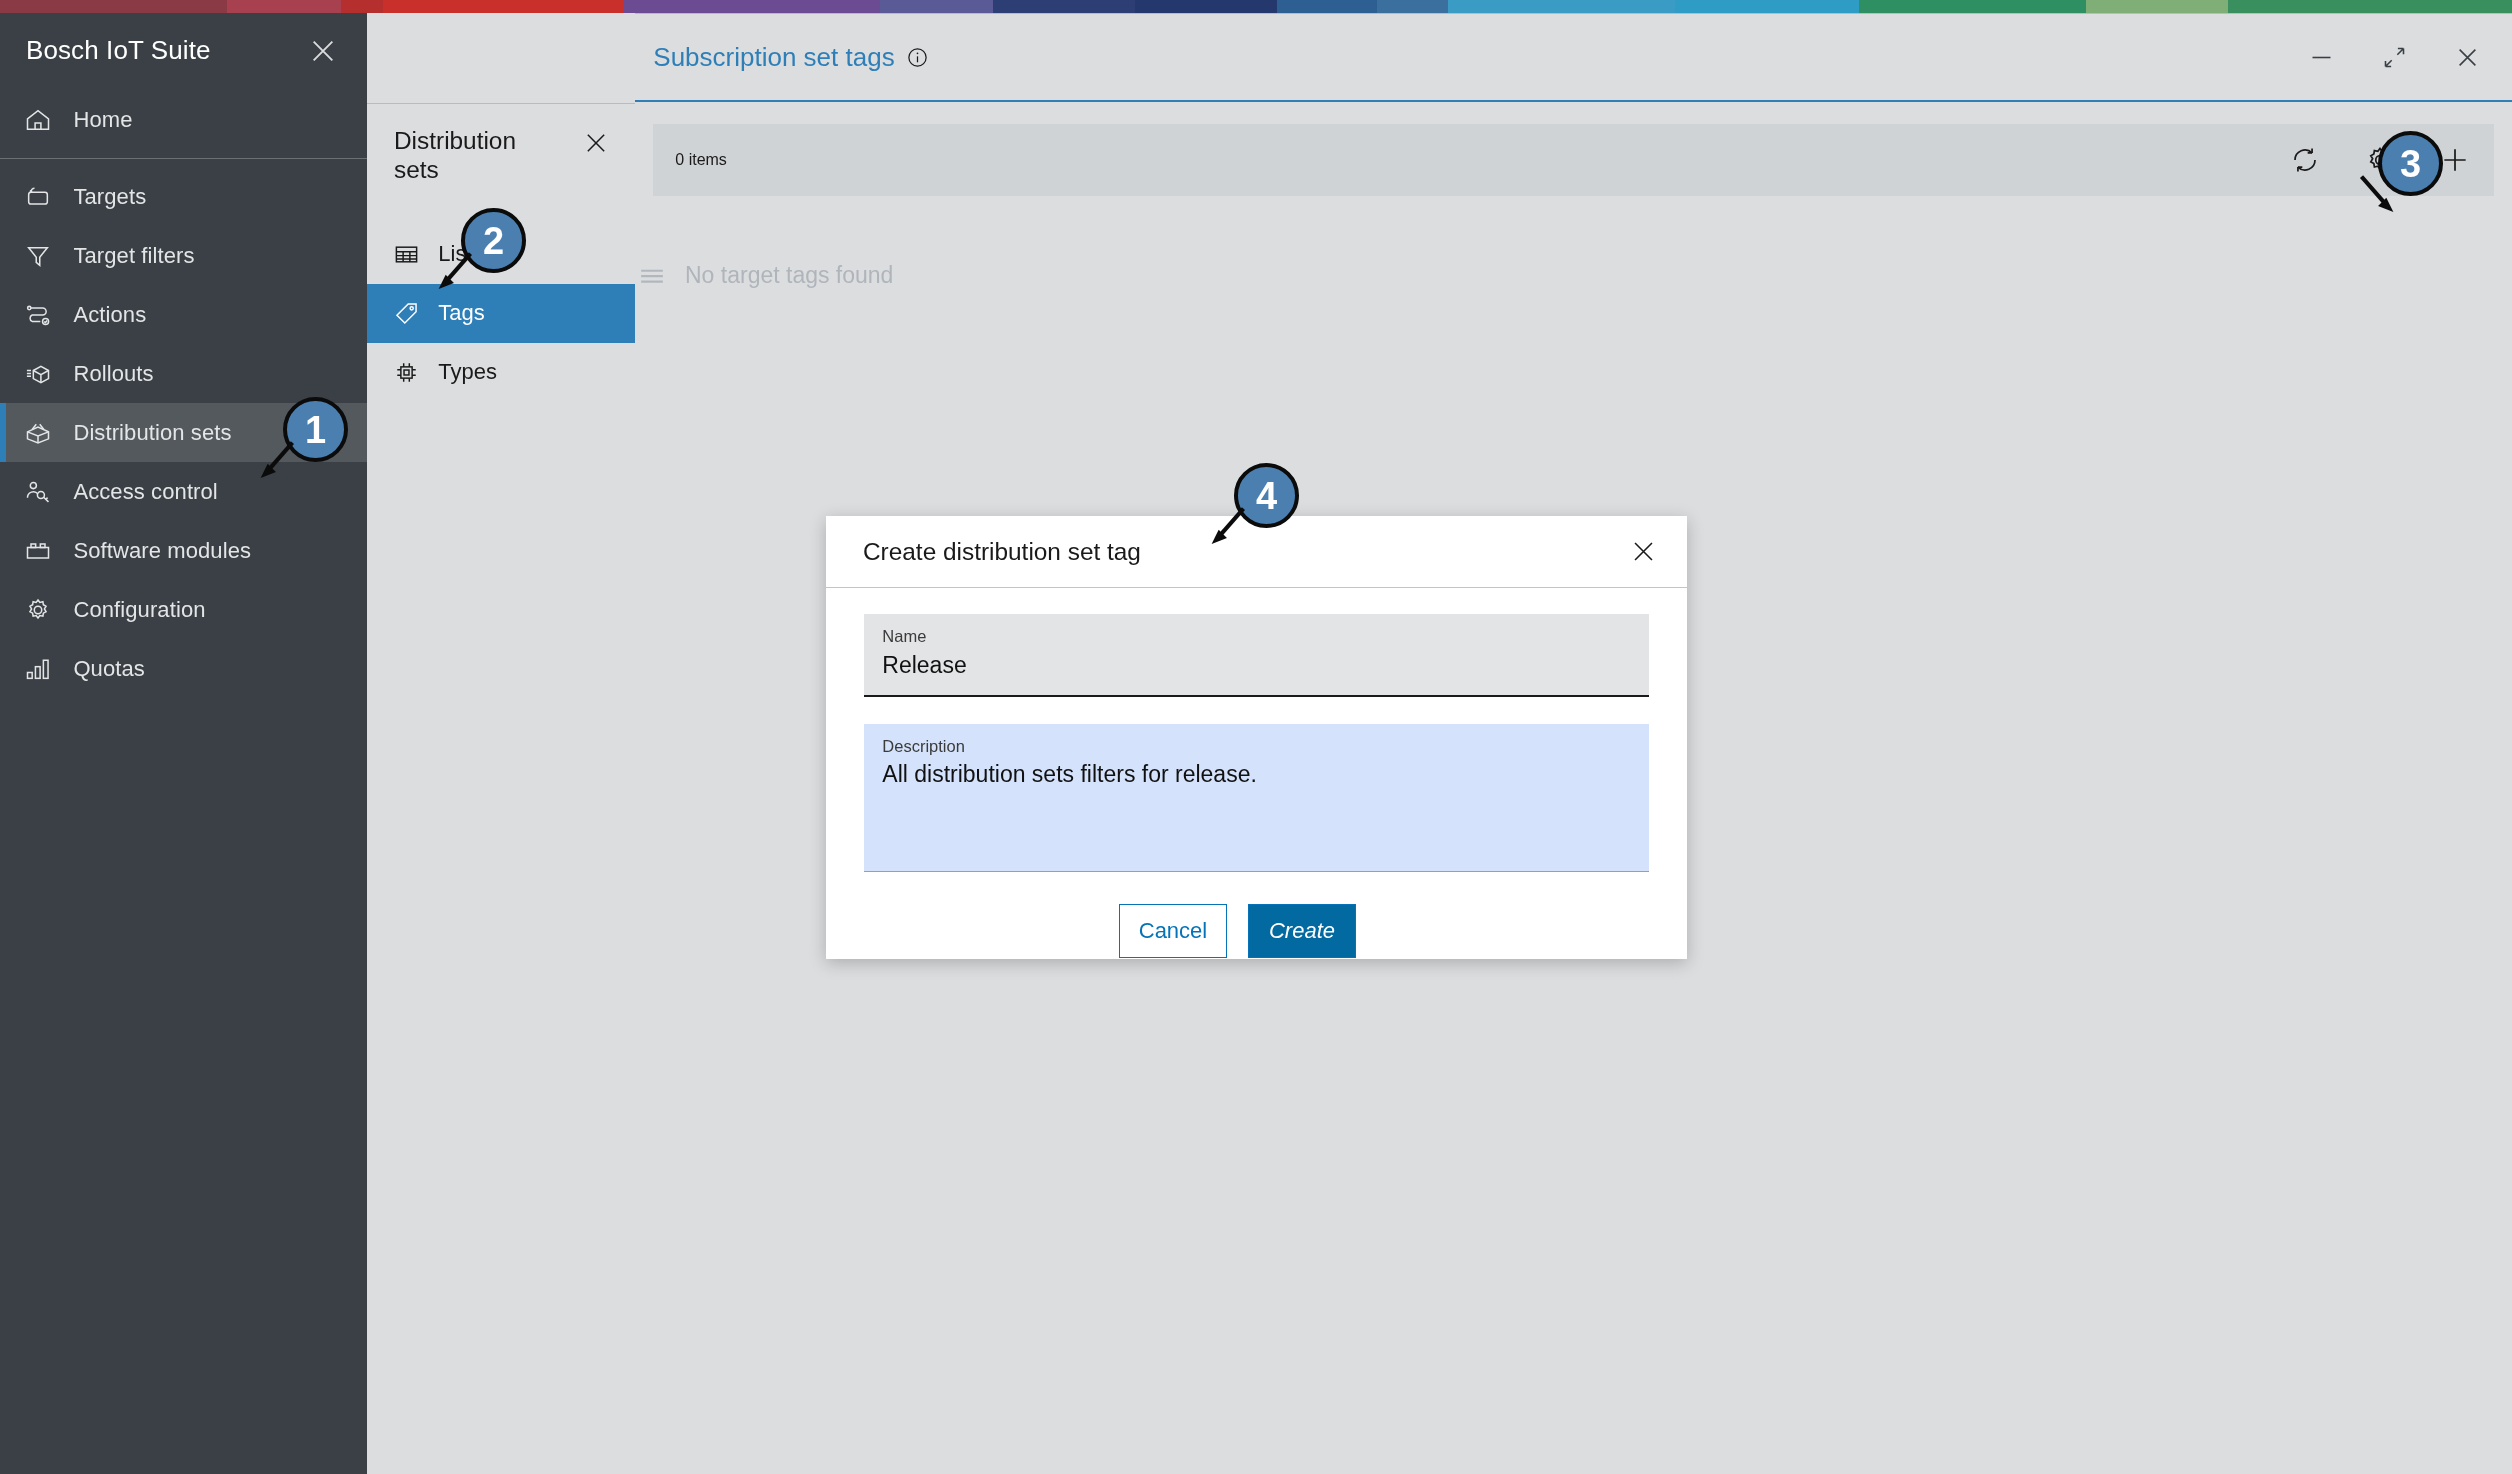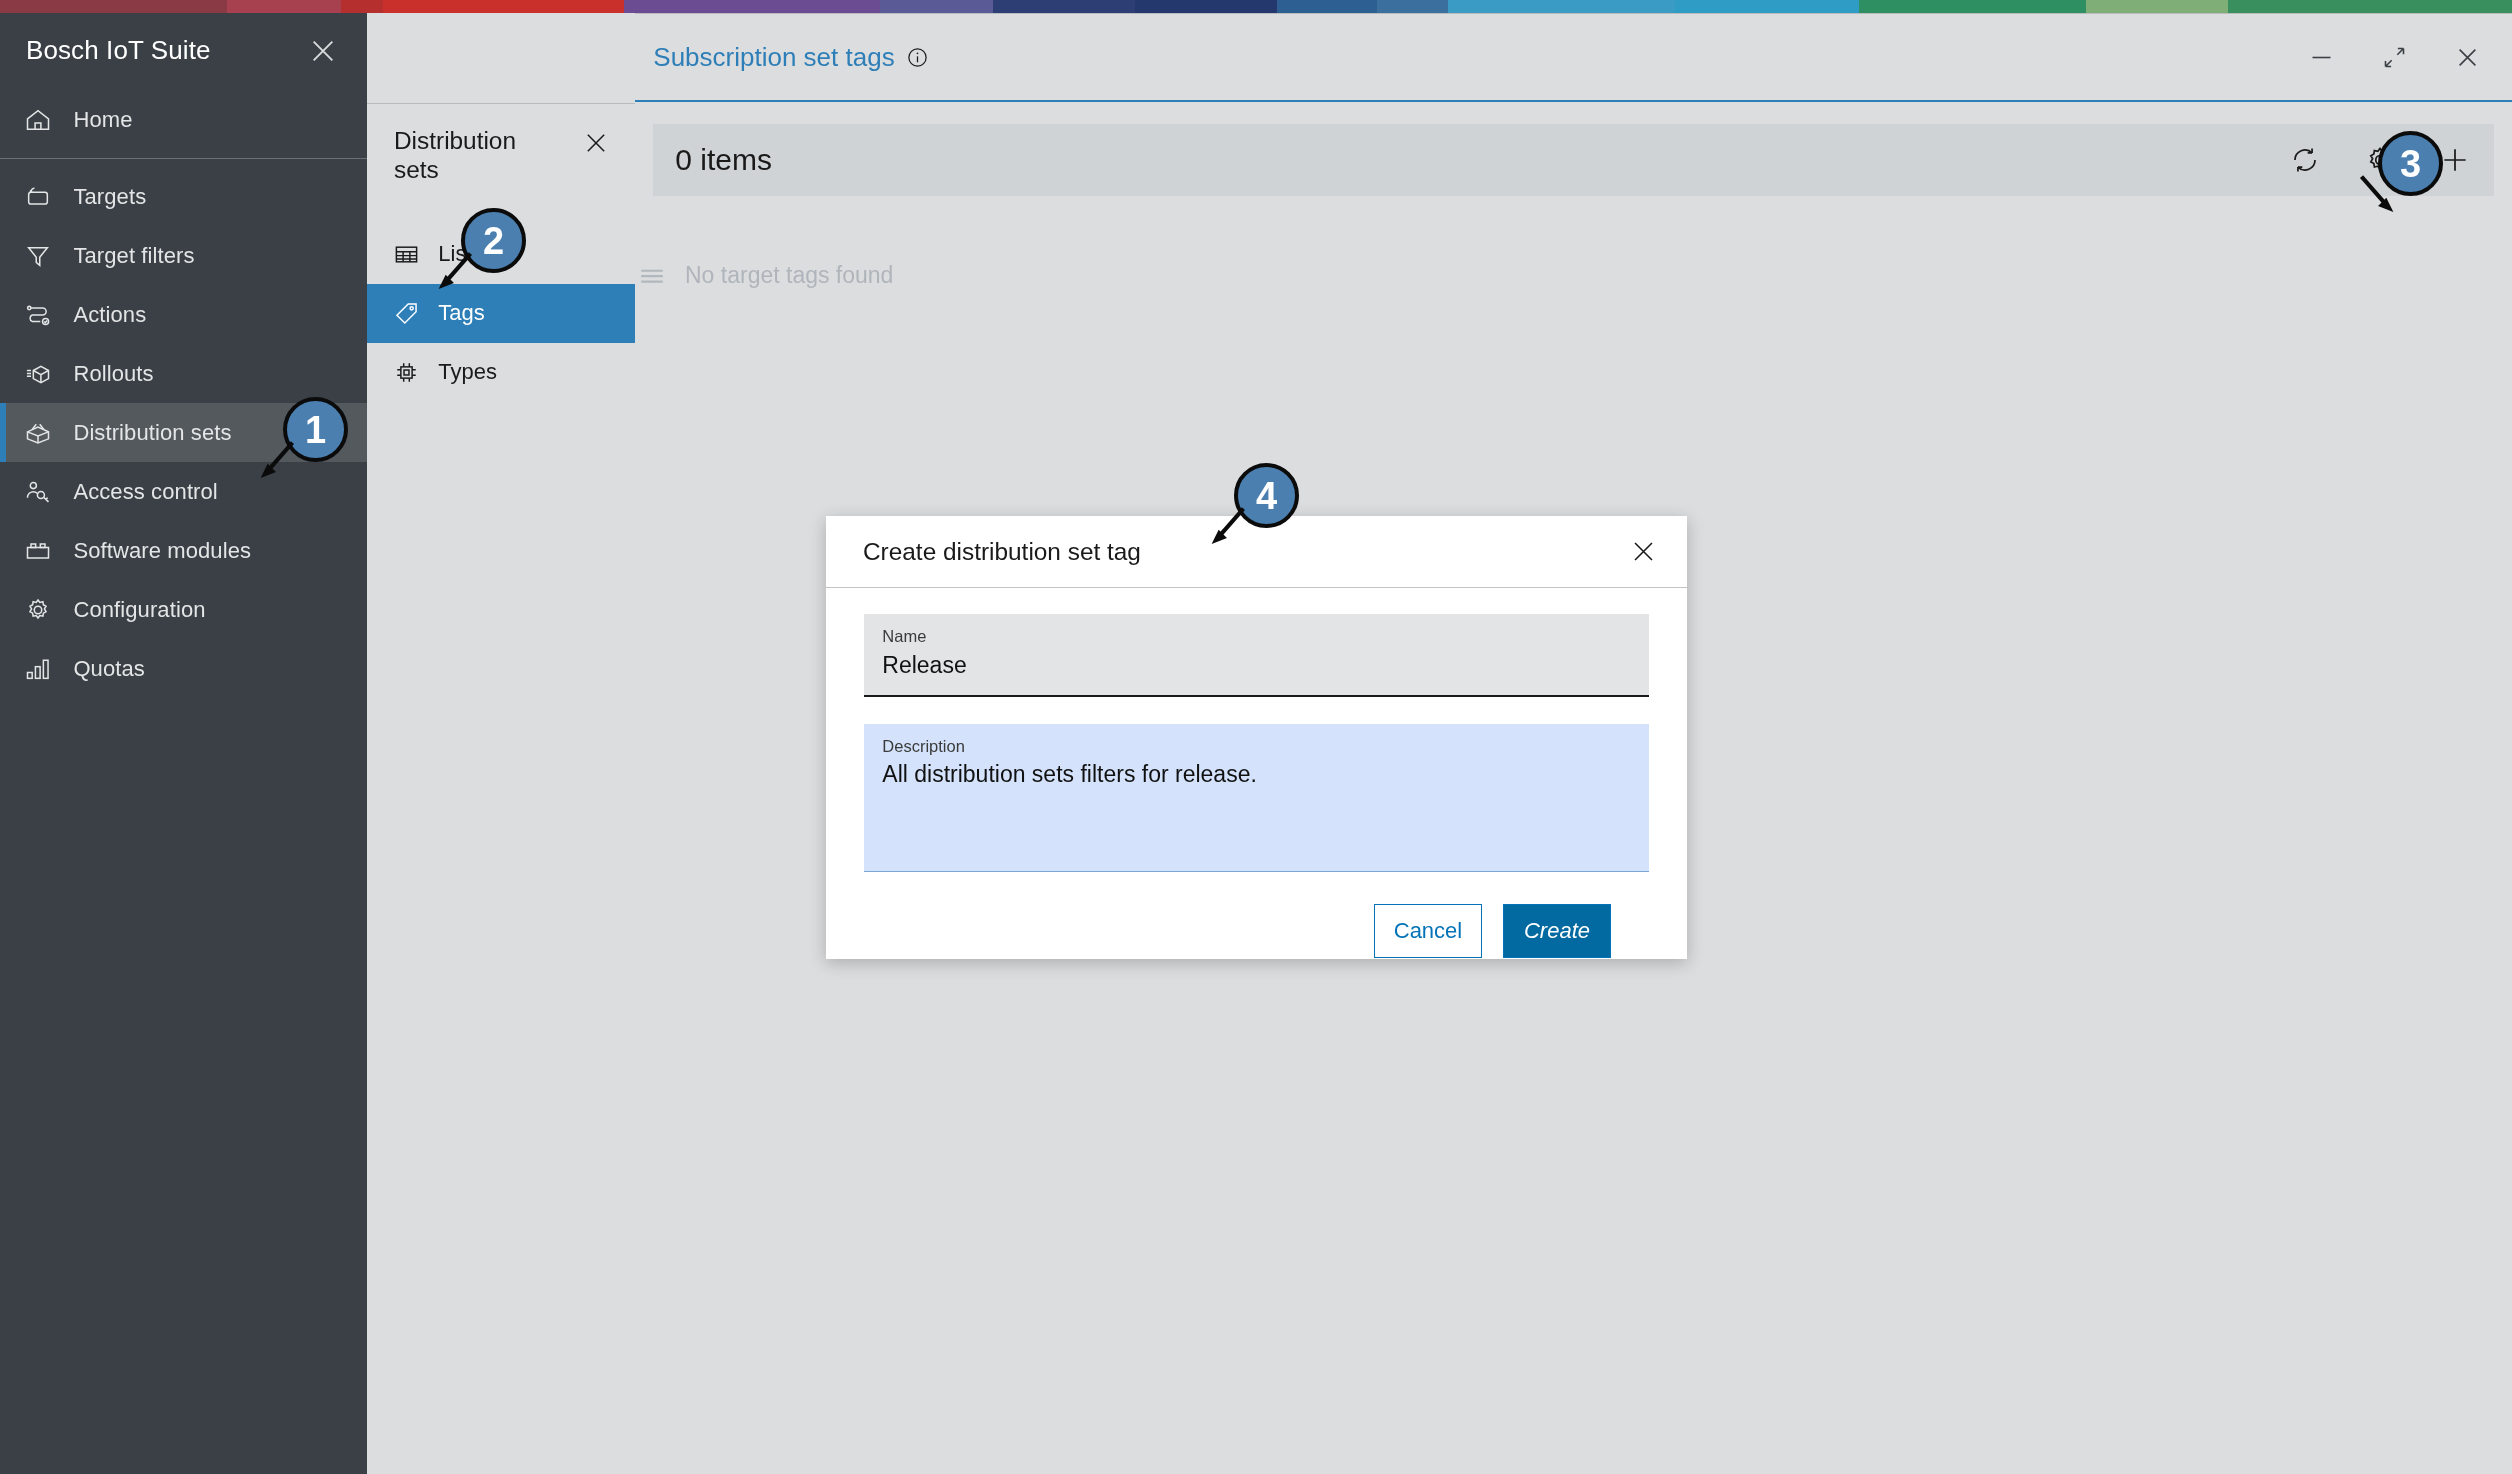--- a/index.html
+++ b/index.html
@@ -78,21 +78,21 @@
   .mh-title { font-size: 26px; color: #2e7fb8; }
   .mh-info { width: 23px; height: 23px; cursor: pointer; }
   .mh-ctrls { display:flex; align-items:center; gap: 46px; }
   .mh-ctrls span { width: 27px; height: 27px; cursor: pointer; display:block; }
 
   .toolbar {
     margin: 22px 18.3px 0 18.3px; height: 72px; background: #d0d3d6;
     display: flex; align-items: center; justify-content: space-between;
     padding: 0 23px 0 22px;
   }
-  .tb-count { font-size: 30px; color: #1a1a1a; }
+  .tb-count { font-size: 16px; color: #1a1a1a; }
   .tb-icons { display:flex; align-items:center; gap: 43px; }
   .tb-icons span { width: 32px; height: 32px; cursor: pointer; display: block; }
 
   .empty {
     margin-top: 66px; display: flex; 
     align-items: center; gap: 16px; color: #b2b7bd;
   }
   .empty .glyph { width: 34px; height: 24.4px; }
   .empty .txt { font-size: 23px; color: #b0b5bb; }
 
@@ -114,21 +114,21 @@
     padding: 13.4px 18.3px 16px 18.3px; cursor: text;
   }
   .field-desc {
     background: #d4e3fb; border-bottom: 1.8px solid #7aa7d8;
     padding: 13.4px 18.3px 18.3px 18.3px; margin-top: 27px; height: 148px; cursor: text;
   }
   .f-label { font-size: 16.5px; color: #3b3b3b; line-height: 1.1; }
   .f-value { font-size: 23px; color: #111; margin-top: 6.1px; }
 
   .md-actions {
-    display:flex; justify-content: flex-end; gap: 21px; padding: 32px 38px 0 0;
+    display:flex; justify-content: center; gap: 21px; padding: 32px 38px 0 0;
   }
   .btn { font-size: 22px; cursor: pointer; text-align:center; }
   .btn-secondary {
     border: 1.8px solid #0473b7; color: #0473b7; background: #fff;
     padding: 13.4px 0; width: 108px;
   }
   .btn-primary {
     background: #0369a1; color: #fff; border: 1.8px solid #0473b7;
     padding: 13.4px 0; width: 108px; font-style: italic;
   }

